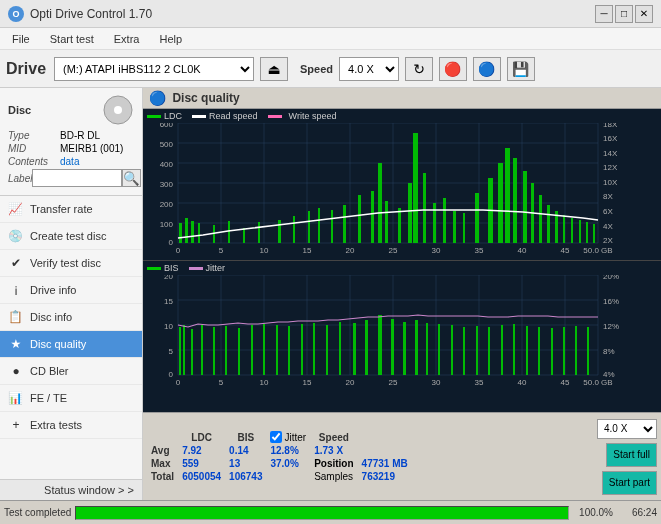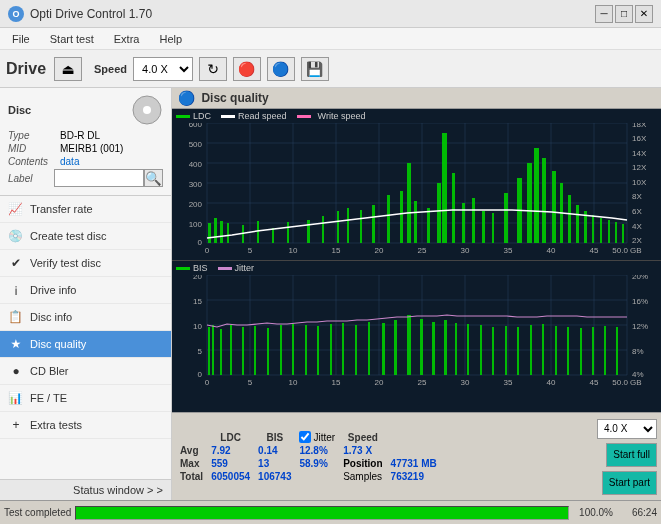--- a/index.html
+++ b/index.html
@@ -23,21 +23,21 @@
     .drive-select { height: 24px; border: 1px solid #999; background: white; font-size: 11px; padding: 0 4px; min-width: 200px; }
     .eject-btn { width: 28px; height: 24px; border: 1px solid #999; background: #e8e8e8; cursor: pointer; display: flex; align-items: center; justify-content: center; font-size: 14px; }
     .speed-label { font-size: 11px; font-weight: bold; color: #333; margin-left: 6px; }
     .speed-select { height: 24px; border: 1px solid #999; background: white; font-size: 11px; padding: 0 4px; width: 60px; }
     .toolbar-icon-btn { width: 28px; height: 24px; border: 1px solid #999; background: #e8e8e8; cursor: pointer; display: flex; align-items: center; justify-content: center; font-size: 14px; }
     
     
     .main-layout { display: flex; height: calc(524px - 28px - 22px - 38px - 24px); }
     
     
-    .sidebar { width: 172px; background: #f5f5f5; border-right: 1px solid #ccc; display: flex; flex-direction: column; }
+    .sidebar { width: 143px; background: #f5f5f5; border-right: 1px solid #ccc; display: flex; flex-direction: column; }
     
     
     .disc-panel { padding: 6px 8px; border-bottom: 1px solid #ccc; }
     .disc-panel-header { display: flex; align-items: center; justify-content: space-between; margin-bottom: 4px; }
     .disc-label { font-size: 11px; font-weight: bold; color: #333; }
     .disc-row { display: flex; align-items: center; margin-bottom: 2px; }
     .disc-row-label { font-size: 10px; color: #555; width: 52px; font-style: italic; }
     .disc-row-value { font-size: 10px; color: #000; }
     .disc-row-value.blue { color: #0066cc; }
     .label-input { height: 18px; border: 1px solid #999; width: 90px; font-size: 10px; padding: 0 2px; }
@@ -103,20 +103,23 @@
 
 <div class="menu-bar">
   <span class="menu-item">File</span>
   <span class="menu-item">Start test</span>
   <span class="menu-item">Extra</span>
   <span class="menu-item">Help</span>
 </div>
 
 <div class="toolbar">
   <span class="toolbar-label">Drive</span>
+  <select class="drive-select">
+    <option>(M:)  ATAPI iHBS112  2 CL0K</option>
+  </select>
   <button class="eject-btn">⏏</button>
   <span class="speed-label">Speed</span>
   <select class="speed-select">
     <option>4.0 X</option>
   </select>
   <button class="toolbar-icon-btn">↻</button>
   <button class="toolbar-icon-btn">🔴</button>
   <button class="toolbar-icon-btn">🔵</button>
   <button class="toolbar-icon-btn">💾</button>
 </div>
@@ -445,21 +448,21 @@
             <td class="blue-val">7.92</td>
             <td class="blue-val">0.14</td>
             <td class="blue-val">12.8%</td>
             <td class="blue-val">1.73 X</td>
             <td colspan="2"></td>
           </tr>
           <tr>
             <td class="row-label">Max</td>
             <td class="blue-val">559</td>
             <td class="blue-val">13</td>
-            <td class="blue-val">58.9%</td>
+            <td class="blue-val">37.0%</td>
             <td><span style="font-size:10px;font-weight:bold;">Position</span></td>
             <td class="blue-val">47731 MB</td>
           </tr>
           <tr>
             <td class="row-label">Total</td>
             <td class="blue-val">6050054</td>
             <td class="blue-val">106743</td>
             <td></td>
             <td><span style="font-size:10px;font-weight:normal;">Samples</span></td>
             <td class="blue-val">763219</td>

